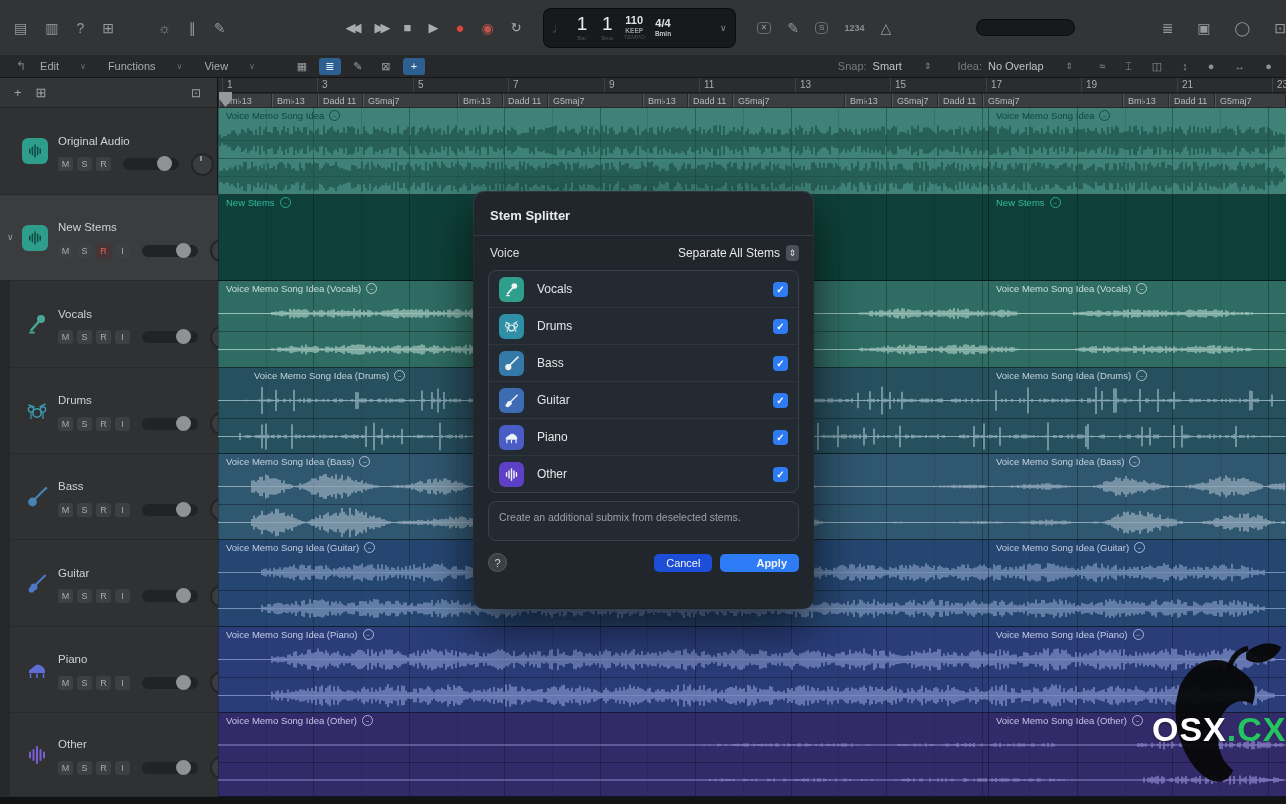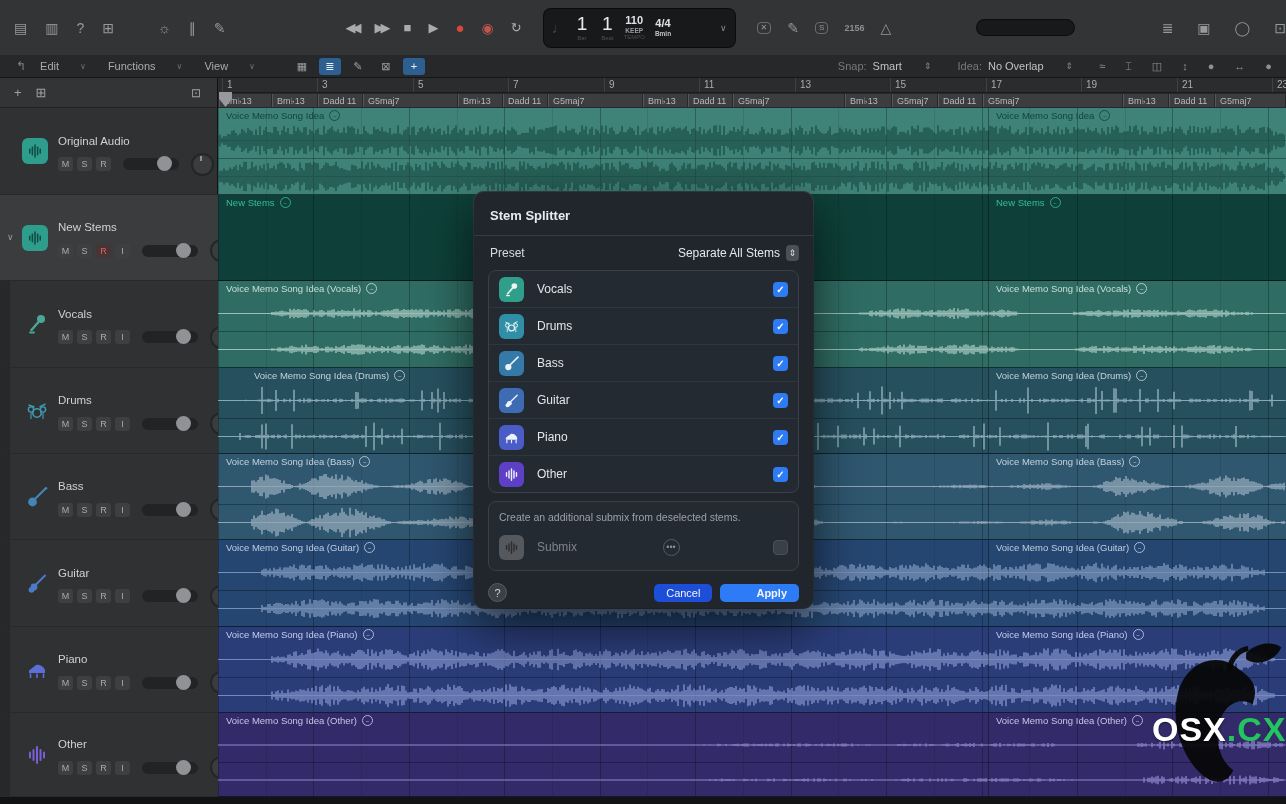--- a/index.html
+++ b/index.html
@@ -185,21 +185,21 @@
       <div class="lcd-col">
         <span class="v">4/4</span>
         <span class="c1" style="color:#bfc2c5">Bmin</span>
       </div>
       <span class="lcd-chev">∨</span>
     </div>
     <div class="after-lcd" id="cb-after">
         <span class="cb-icon boxed">✕</span>
         <span class="cb-icon">✎</span>
         <span class="cb-icon boxed">S</span>
-        <span class="count-in">2156</span>
+        <span class="count-in">1234</span>
         <span class="cb-icon">△</span>
       </div>
     <div class="master-pill"></div>
     <div class="right-icons" id="cb-right">
         <span class="cb-icon">≣</span>
         <span class="cb-icon">▣</span>
         <span class="cb-icon">◯</span>
         <span class="cb-icon">⊡</span>
       </div>
   </div>
@@ -688,21 +688,21 @@
         </div>
       </div>
   </div>
 
   <div class="abs bottom-strip"></div>
 
   <div class="abs dialog">
     <div class="dlg-title">Stem Splitter</div>
     <div class="dlg-hr"></div>
     <div class="preset-row">
-      <span class="preset-label">Preset</span>
+      <span class="preset-label">Voice</span>
       <span class="preset-value">Separate All Stems</span>
       <span class="preset-step">⇕</span>
     </div>
     <div class="stem-box" id="stem-list">
         <div class="stem-row">
           <span class="stem-tile" style="background: rgb(47, 158, 139);">
             <svg width="17" height="17" viewBox="0 0 24 24" fill="none">
               <circle cx="16" cy="7" r="4" fill="#eef4f6"></circle>
      <line x1="13" y1="10.5" x2="6.5" y2="18" stroke="#eef4f6" stroke-width="2.4" stroke-linecap="round"></line>
      <line x1="5" y1="20.5" x2="9" y2="20.5" stroke="#eef4f6" stroke-width="1.8" stroke-linecap="round"></line>
@@ -769,34 +769,20 @@
               <line x1="15.5" y1="7" x2="15.5" y2="17" stroke="#eef4f6" stroke-width="2" stroke-linecap="round"></line>
               <line x1="19" y1="9.5" x2="19" y2="14.5" stroke="#eef4f6" stroke-width="2" stroke-linecap="round"></line>
             </svg>
           </span>
           <span class="stem-name">Other</span>
           <span class="chk">✓</span>
         </div>
       </div>
     <div class="submix-box">
       <div class="submix-cap">Create an additional submix from deselected stems.</div>
-      <div class="submix-row">
-        <span class="stem-tile" id="submix-tile" style="background: rgb(85, 88, 92); width: 25px; height: 25px;">
-            <svg width="17" height="17" viewBox="0 0 24 24" fill="none">
-              <line x1="5" y1="9.5" x2="5" y2="14.5" stroke="#2b2e31" stroke-width="2" stroke-linecap="round"></line>
-              <line x1="8.5" y1="7" x2="8.5" y2="17" stroke="#2b2e31" stroke-width="2" stroke-linecap="round"></line>
-              <line x1="12" y1="4" x2="12" y2="20" stroke="#2b2e31" stroke-width="2" stroke-linecap="round"></line>
-              <line x1="15.5" y1="7" x2="15.5" y2="17" stroke="#2b2e31" stroke-width="2" stroke-linecap="round"></line>
-              <line x1="19" y1="9.5" x2="19" y2="14.5" stroke="#2b2e31" stroke-width="2" stroke-linecap="round"></line>
-            </svg>
-          </span>
-        <span class="submix-name">Submix</span>
-        <span class="ellipsis">•••</span>
-        <span class="chk off"></span>
-      </div>
     </div>
     <div class="dlg-footer">
       <span class="help-btn">?</span>
       <span class="btn cancel">Cancel</span>
       <span class="btn apply">Apply</span>
     </div>
   </div>
 
   <div class="abs watermark">
     <svg width="145" height="160" viewBox="0 0 120 150">

